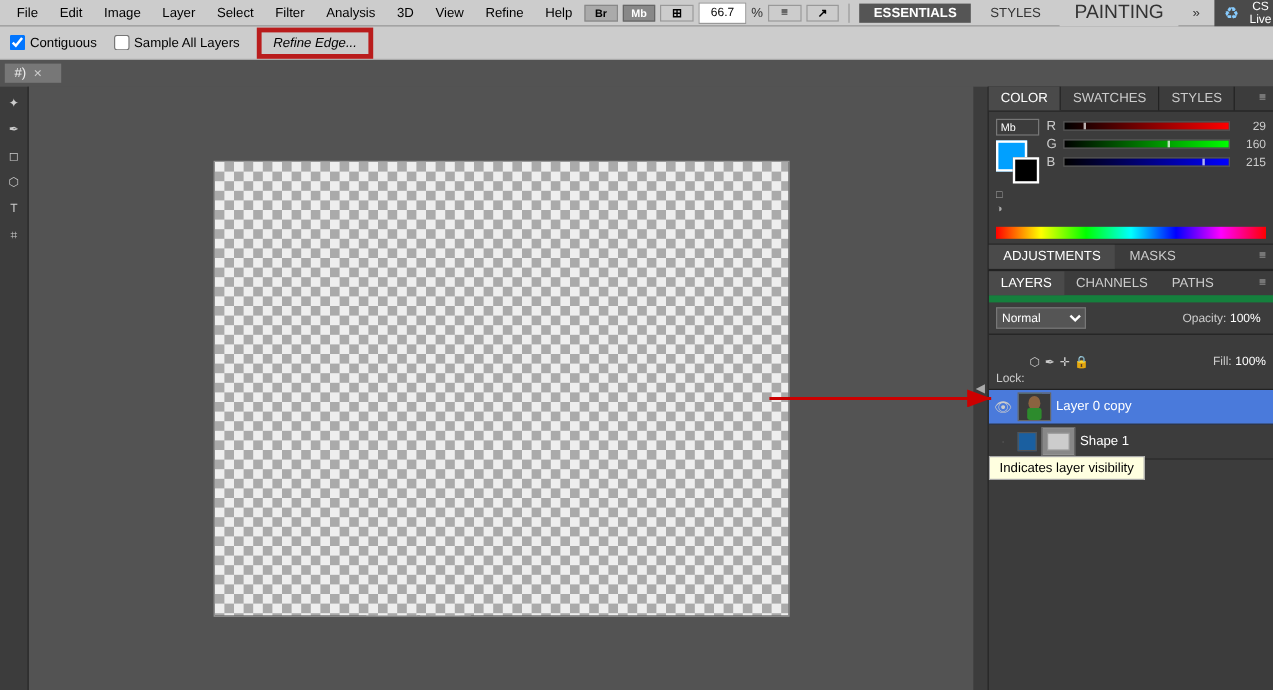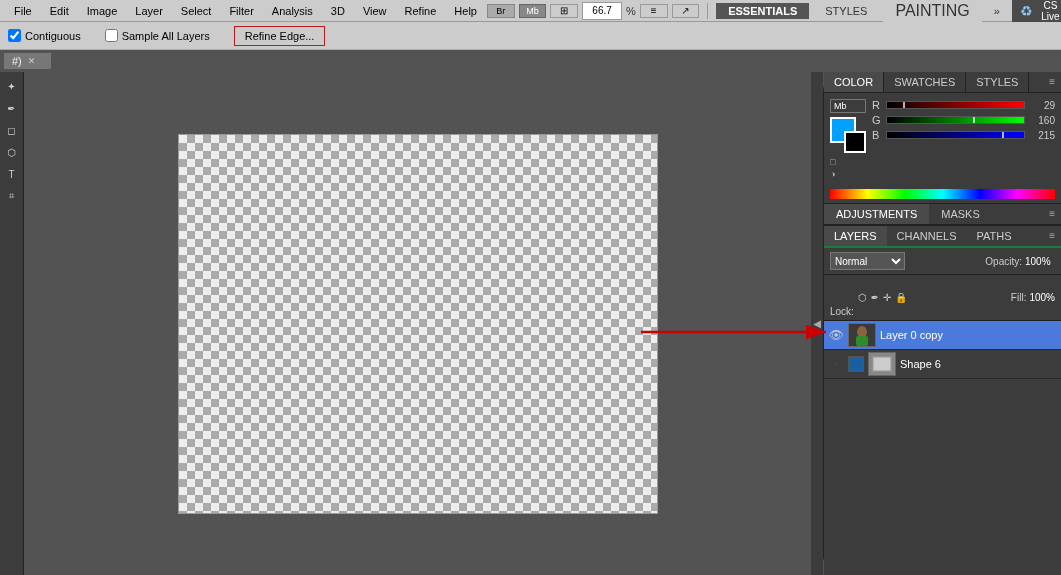--- a/index.html
+++ b/index.html
@@ -21,20 +21,21 @@
       cursor: pointer;
       color: #000;
     }
     .icon-btn {
       display: flex; align-items: center; justify-content: center;
       width: 22px; height: 14px;
       border: 1px solid #999;
       background: #CCCCCC;
       cursor: pointer;
       font-size: 10px;
+      font-weight: bold;
     }
     .zoom-input {
       width: 40px; height: 18px;
       border: 1px solid #999;
       background: #fff;
       text-align: center;
       font-size: 10px;
     }
     .top-nav-right {
       margin-left: auto;
@@ -59,32 +60,33 @@
       border: none;
     }
 
     
     .options-bar {
       background: #CCCCCC;
       display: flex;
       align-items: center;
       height: 28px;
       padding: 0 8px;
-      gap: 24px;
+      gap: 14px;
       border-bottom: 1px solid #aaa;
     }
     .checkbox-label {
       display: flex; align-items: center; gap: 4px; font-size: 11px; color: #000;
     }
     .refine-btn {
       padding: 3px 10px;
       background: #CCCCCC;
-      border: 1px solid #b91c1c;
-      font-size: 11px;
-      cursor: pointer;
+      border: 4px solid #b91c1c;
+      font-size: 11px;
+      cursor: pointer;
+      font-style: italic;
     }
 
     
     .tab-bar {
       background: #535353;
       display: flex;
       align-items: center;
       height: 22px;
       padding: 0 4px;
       gap: 2px;
@@ -157,21 +159,20 @@
     .player-svg { width: 100%; height: 100%; }
 
     
     .right-panel {
       width: 238px;
       background: #333;
       border-left: 1px solid #222;
       display: flex;
       flex-direction: column;
       flex-shrink: 0;
-      border-radius: 20px;
     }
     .panel-toggle {
       width: 12px;
       background: #3C3C3C;
       cursor: pointer;
       display: flex; align-items: center; justify-content: center;
       color: #aaa; font-size: 10px;
     }
 
     
@@ -270,21 +271,21 @@
     .layers-panel {
       flex: 1;
       background: #3C3C3C;
       display: flex;
       flex-direction: column;
       overflow: hidden;
     }
     .layers-tabs {
       display: flex;
       background: #3C3C3C;
-      border-bottom: 2px solid #15803d;
+      border-bottom: 6px solid #15803d;
     }
     .layers-tab {
       padding: 4px 10px;
       font-size: 11px;
       color: #ccc;
       cursor: pointer;
     }
     .layers-tab.active { color: #fff; background: #4A4A4A; }
 
     .layers-controls {
@@ -616,20 +617,21 @@
         <div class="layer-row" style="position:relative;">
 
           <div class="eye-icon" style="color:#555;">·</div>
           <div style="width:16px;height:16px;background:#1a5fa0;border:1px solid #555;flex-shrink:0;"></div>
           <div class="layer-thumb" style="background:#aaa;">
             <svg width="26" height="22" viewBox="0 0 26 22" xmlns="http://www.w3.org/2000/svg">
               <rect width="26" height="22" fill="#888"></rect>
               <rect x="4" y="4" width="18" height="14" fill="#ccc" stroke="#999" stroke-width="1"></rect>
             </svg>
           </div>
-          <span class="shape-name">Shape 6</span>
-
+          <span class="shape-name">Shape 1</span>
+
+          <div class="tooltip-bubble" style="position:absolute;left:0px;top:26px;background:#FFFFE0;border:1px solid #aaa;padding:3px 8px;font-size:11px;color:#000;white-space:nowrap;z-index:50;">Indicates layer visibility</div>
         </div>
 
       </div>
     </div>
   </div>
 </div>
 
 </body></html>

